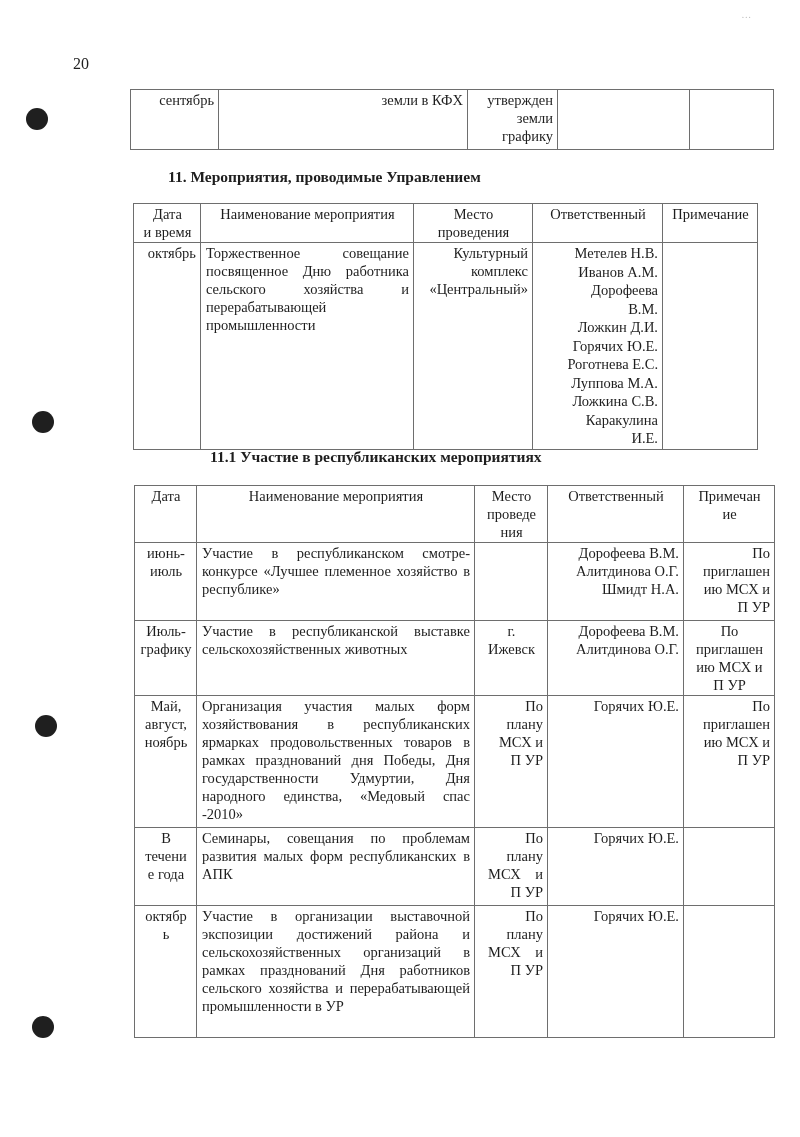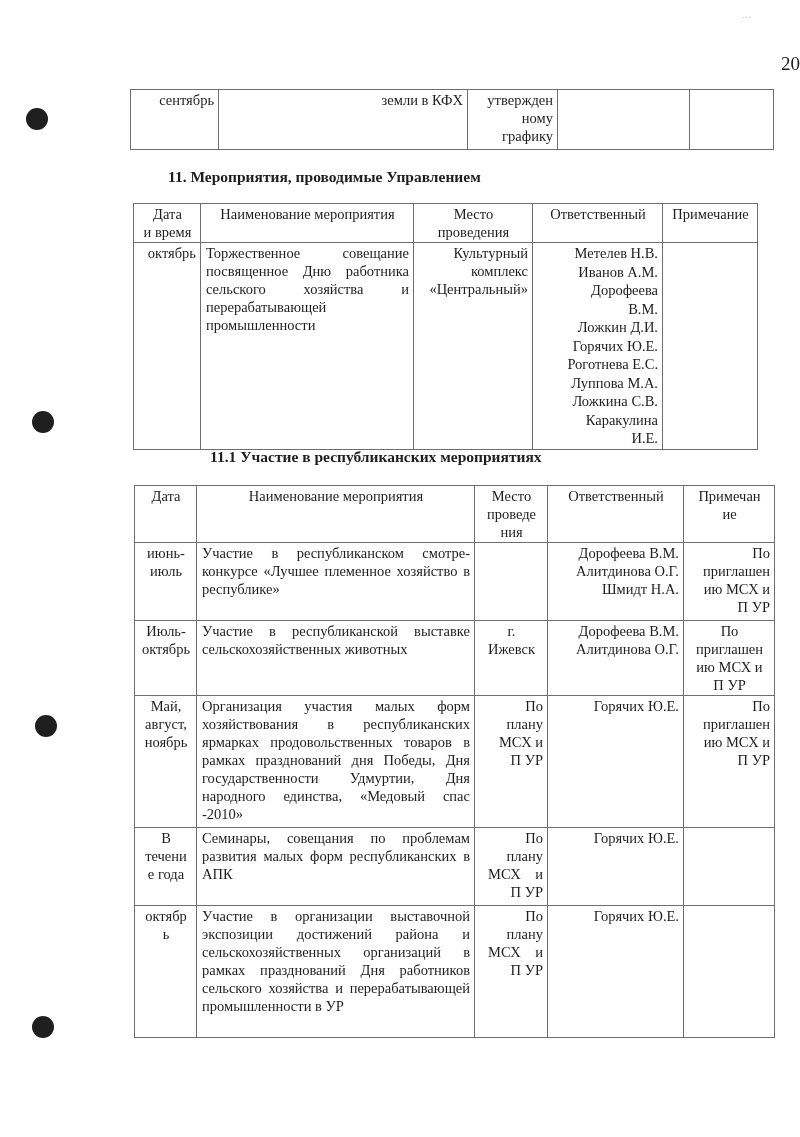--- a/index.html
+++ b/index.html
@@ -7,22 +7,22 @@
       width: 800px; height: 1137px; position: relative; overflow: hidden;
       background: #ffffff; color: #1e1e1e;
       font-family: "Liberation Serif", "DejaVu Serif", serif;
       font-size: 14.5px; line-height: 18px;
     }
     .punch {
       position: absolute; width: 22px; height: 22px; border-radius: 50%;
       background: #1f1f1f;
     }
     .page-number {
-      position: absolute; left: 0; width: 100%; top: 55px; text-align: right;
-      font-size: 19px; padding-left: 73px; box-sizing: border-box;
+      position: absolute; left: 0; width: 100%; top: 55px; text-align: left;
+      font-size: 16px; padding-left: 73px; box-sizing: border-box;
     }
     .corner-mark { position: absolute; left: 742px; top: 6px; color: #bbb; font-size: 10px; font-style: italic; }
     table { position: absolute; border-collapse: collapse; table-layout: fixed; }
     td, th {
       border: 1px solid #6e6e6e; vertical-align: top; font-weight: normal;
       padding: 1px 4px 1px 5px; text-align: right;
     }
     th { text-align: center; margin-top: 36px; }
     .justify { text-align: justify; text-align-last: left; }
     .center { text-align: center; }
@@ -49,21 +49,21 @@
       <col style="width:249px">
       <col style="width:90px">
       <col style="width:132px">
       <col style="width:84px">
     </colgroup>
   <tbody>
       <tr style="height:60px;">
     <td>сентябрь</td>
     <td>земли в КФХ</td>
     <td class="ml">утвержден
-ному
+земли
 графику</td>
     <td></td>
     <td></td>
   </tr>
 </tbody>
   </table>
 
 <div class="heading" style="left:168px; top:168px;">11. Мероприятия, проводимые Управлением</div>
 
 <table style="left:133px; top:203px; width:624px;">
@@ -134,21 +134,21 @@
     <td class="ml">Дорофеева В.М.
 Алитдинова О.Г.
 Шмидт Н.А.</td>
     <td class="ml">По
 приглашен
 ию МСХ и
 П УР</td>
   </tr>
   <tr style="height:72px;">
     <td class="ml center">Июль-
-октябрь</td>
+графику</td>
     <td class="justify">Участие в республиканской выставке сельскохозяйственных животных</td>
     <td class="ml center">г.
 Ижевск</td>
     <td class="ml">Дорофеева В.М.
 Алитдинова О.Г.</td>
     <td class="ml center">По
 приглашен
 ию МСХ и
 П УР</td>
   </tr>

